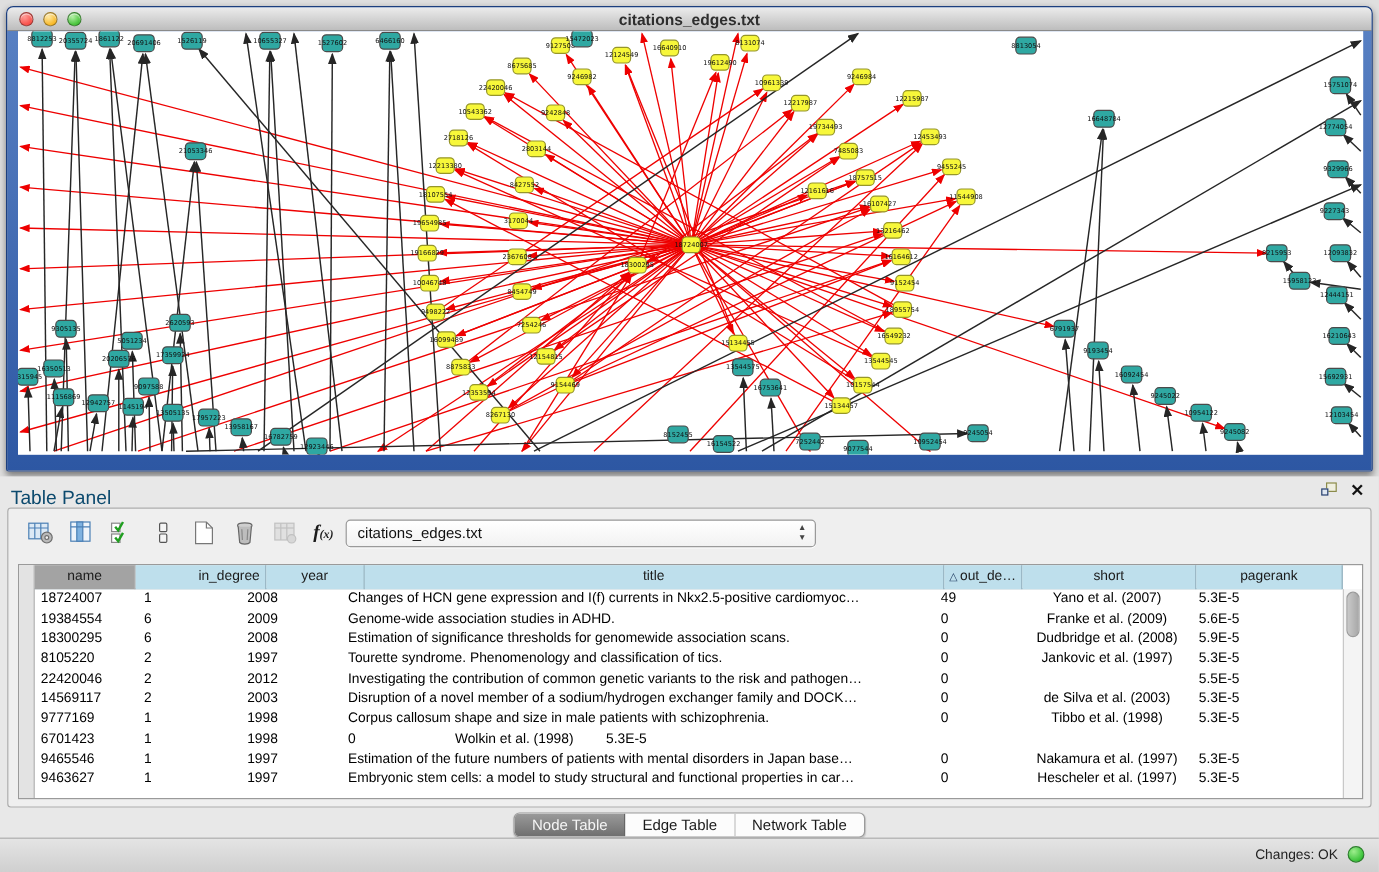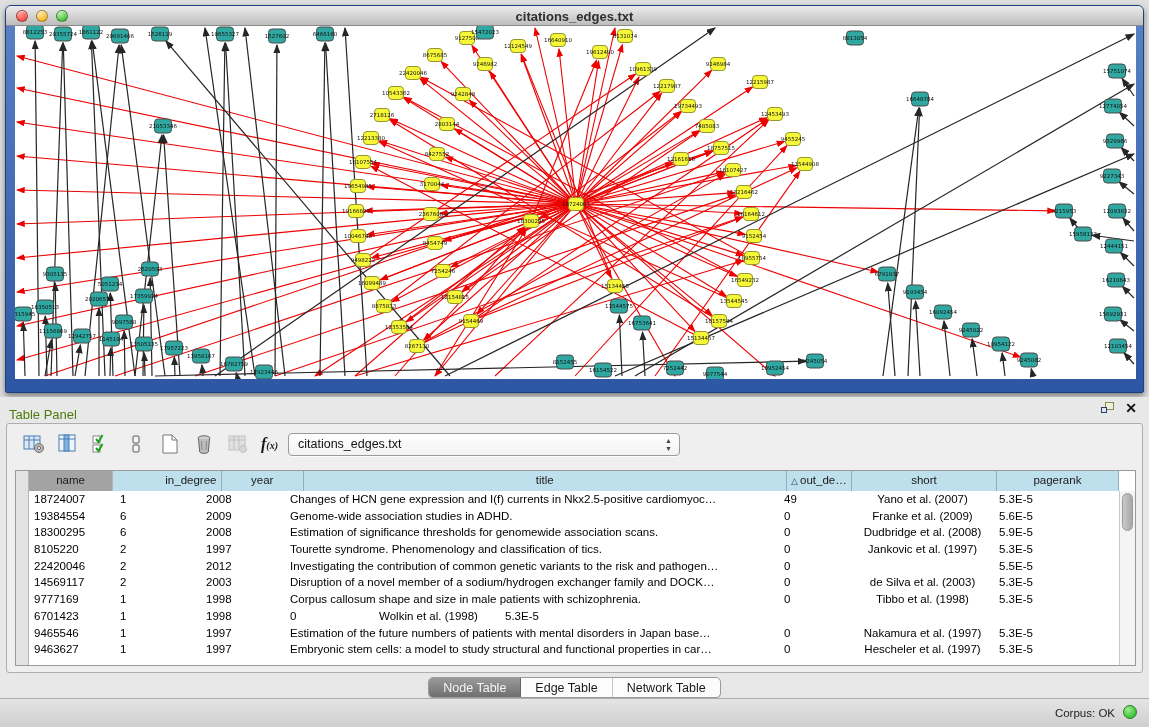--- a/index.html
+++ b/index.html
@@ -20,21 +20,21 @@
   .light.red{ background:radial-gradient(circle at 35% 30%, #ff9d97,#f8504a 70%);}
   .light.yellow{ background:radial-gradient(circle at 35% 30%, #ffe9a8,#f8b928 70%);}
   .light.green{ background:radial-gradient(circle at 35% 30%, #b6f0a8,#47c339 70%);}
   .graph-area { position:absolute; left:9px; top:20px; width:1121px; height:353px;
     background:#ffffff; overflow:hidden; }
   .graph-area svg { display:block; }
 
   
   .table-panel { position:absolute; left:0; top:397px; width:1149px; height:330px; background:#e8e8e8; }
   .panel-titlebar { position:absolute; left:0; top:0; right:0; height:24px; }
-  .panel-title { position:absolute; left:9px; top:10px; font-size:13px; color:#4d7c0f; }
+  .panel-title { position:absolute; left:9px; top:10px; font-size:16px; color:#0c4a6e; }
   .float-icon { position:absolute; right:34px; top:5px; width:14px; height:13px; }
   .float-icon .sq1 { position:absolute; left:4px; top:0; width:9px; height:8px; border:1px solid #8a8a4a; background:#efefdf; }
   .float-icon .sq2 { position:absolute; left:0; top:5px; width:6px; height:6px; border:1px solid #27406e; background:#dfe7f2; }
   .close-icon { position:absolute; right:12px; top:3px; font-size:14px; font-weight:bold; color:#111; cursor:default; }
 
   .panel-body { position:absolute; left:6px; top:26px; width:1137px; height:250px;
     background:#efefef; border:1px solid #aeaeae; border-radius:3px; }
   .toolbar { position:absolute; left:0; top:0; right:0; height:40px; display:flex; align-items:center; padding-left:12px; }
   .tool-btn { width:30px; height:28px; display:flex; align-items:center; justify-content:center; margin-right:4px; }
   .tool-btn svg { display:block; }
@@ -859,16 +859,16 @@
 
   <div class="tabs-row">
     <div class="seg" id="seg-tabs">
         <div class="seg-btn on">Node Table</div>
         <div class="seg-btn">Edge Table</div>
         <div class="seg-btn">Network Table</div>
       </div>
   </div>
 
   <div class="status-bar">
-    <span class="mem">Corpus: OK</span>
+    <span class="mem">Changes: OK</span>
     <span class="mem-dot"></span>
   </div>
 </div>
 
 </body></html>

